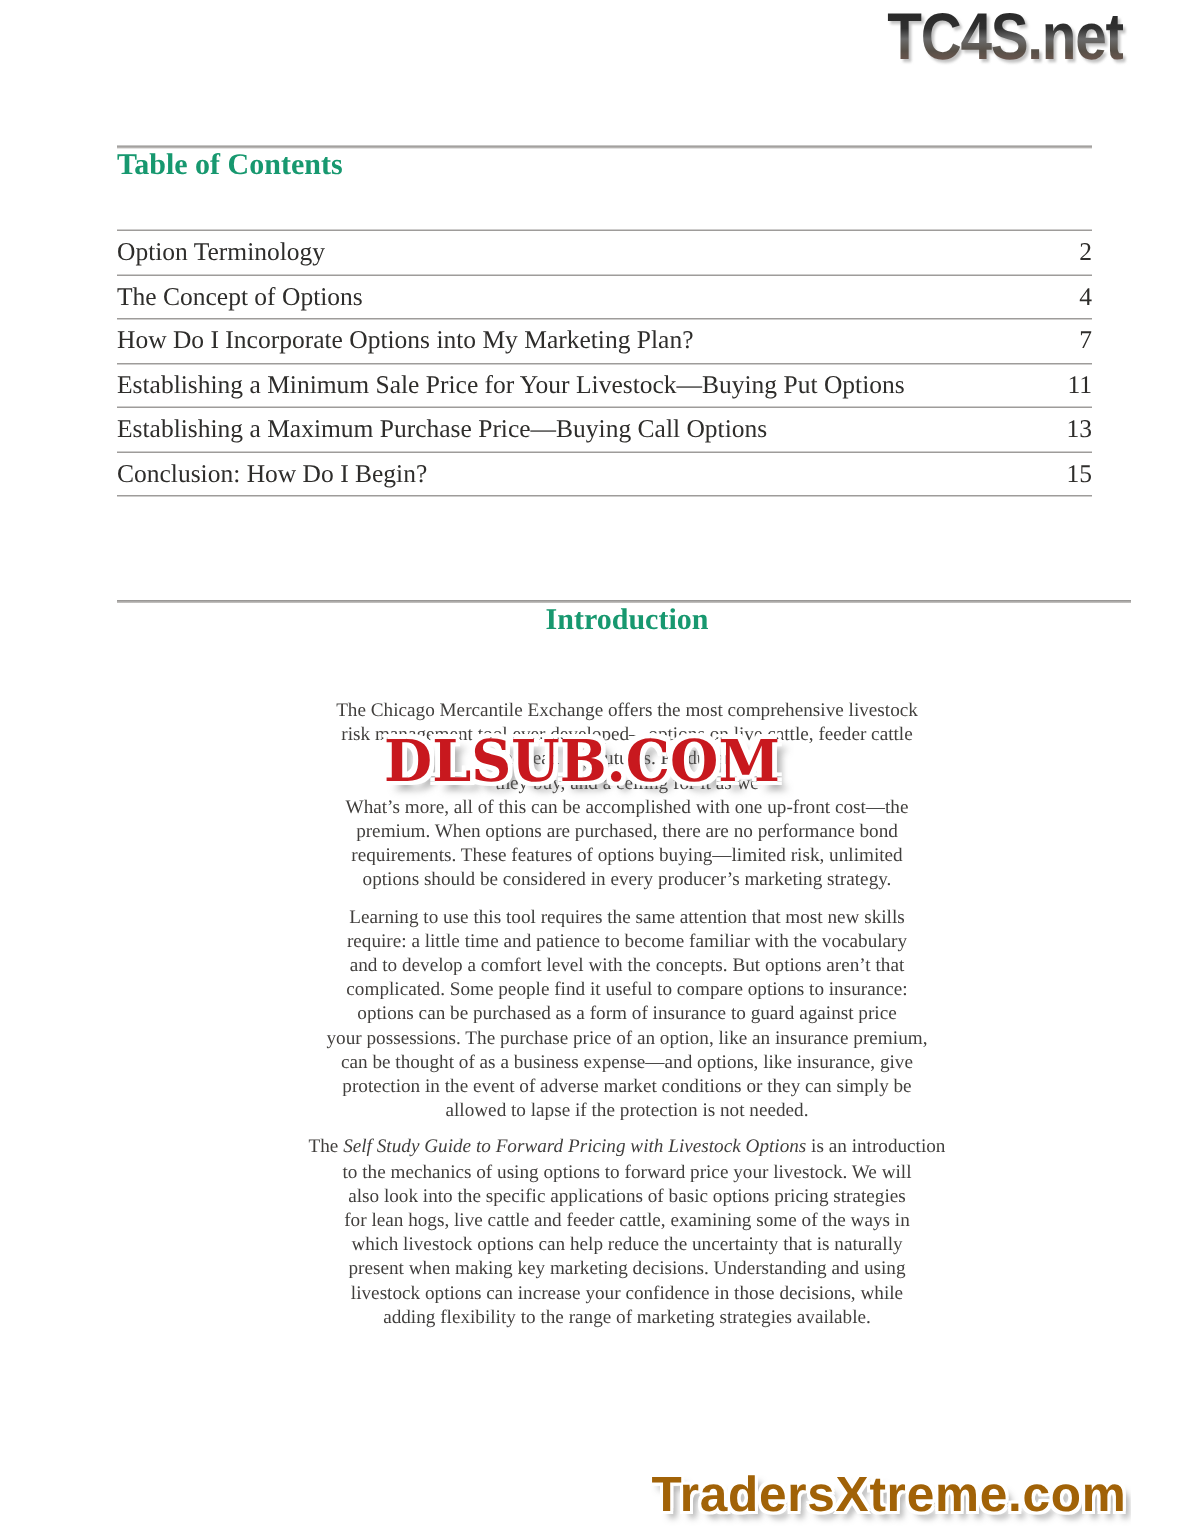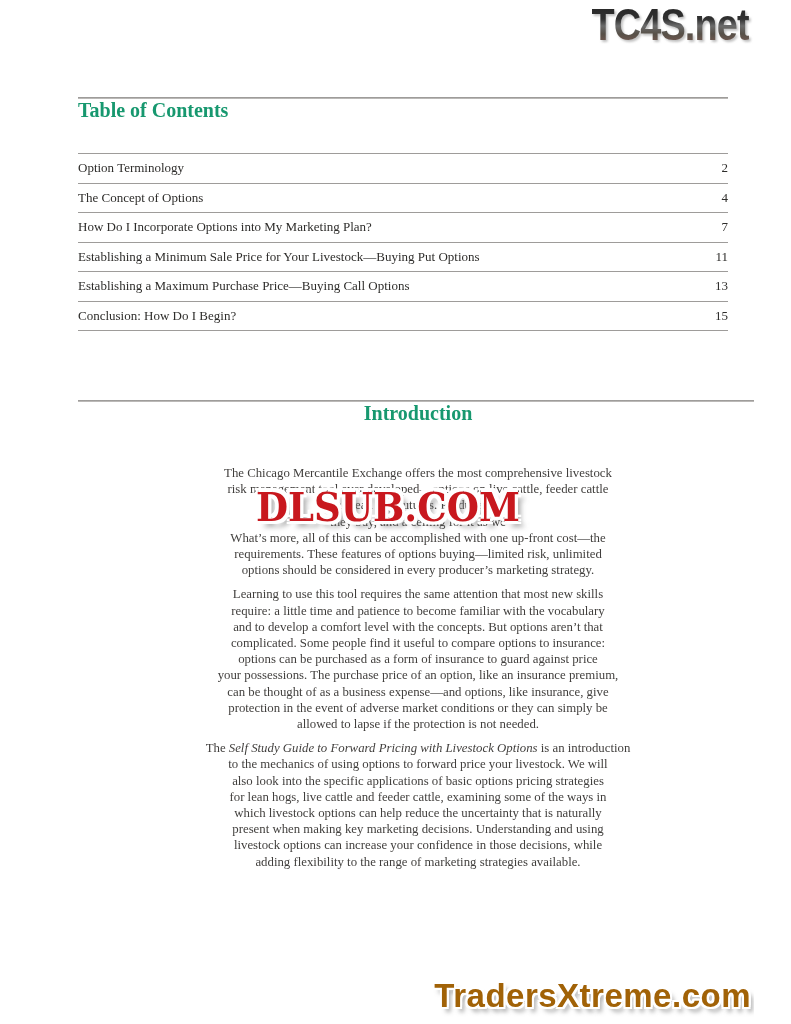--- a/index.html
+++ b/index.html
@@ -30,21 +30,21 @@
     font-weight:bold; font-size:20px; color:#17986f;
     font-family:"Liberation Serif","DejaVu Serif",serif;
   }
 
   
   .toc-section { position:absolute; left:78px; top:97px; width:650px; }
   .toc-list { margin-top:31px; border-top:1px solid #9e9c9a; }
   .toc-row {
     display:flex; justify-content:space-between; align-items:center;
     height:29.5px; border-bottom:1px solid #9e9c9a;
-    font-size:13px; color:#2e2d2b;
+    font-size:17px; color:#2e2d2b;
   }
   .toc-page { text-align:right; }
 
   
   .intro-section { position:absolute; left:78px; top:400px; width:680px;text-align:center; }
   .intro-body { margin-top:40px; }
   .para { margin-bottom:8px; }
   .para .line {
     font-size:12.8px; line-height:16.2px; color:#413f3d;
     white-space:nowrap;
@@ -116,20 +116,21 @@
   <section class="intro-section">
     <div class="rule-heading"></div>
     <h1 class="section-heading">Introduction</h1>
     <div class="intro-body">
       <div class="para">
           <div class="line">The Chicago Mercantile Exchange offers the most comprehensive livestock</div>
           <div class="line">risk management tool ever developed—options on live cattle, feeder cattle</div>
           <div class="line">and lean hog futures. Producers ca</div>
           <div class="line">they buy, and a ceiling for it as we</div>
           <div class="line">What’s more, all of this can be accomplished with one up-front cost—the</div>
+          <div class="line">premium. When options are purchased, there are no performance bond</div>
           <div class="line">requirements. These features of options buying—limited risk, unlimited</div>
           <div class="line">options should be considered in every producer’s marketing strategy.</div>
         </div>
       <div class="para">
           <div class="line">Learning to use this tool requires the same attention that most new skills</div>
           <div class="line">require: a little time and patience to become familiar with the vocabulary</div>
           <div class="line">and to develop a comfort level with the concepts. But options aren’t that</div>
           <div class="line">complicated. Some people find it useful to compare options to insurance:</div>
           <div class="line">options can be purchased as a form of insurance to guard against price</div>
           <div class="line">your possessions. The purchase price of an option, like an insurance premium,</div>

